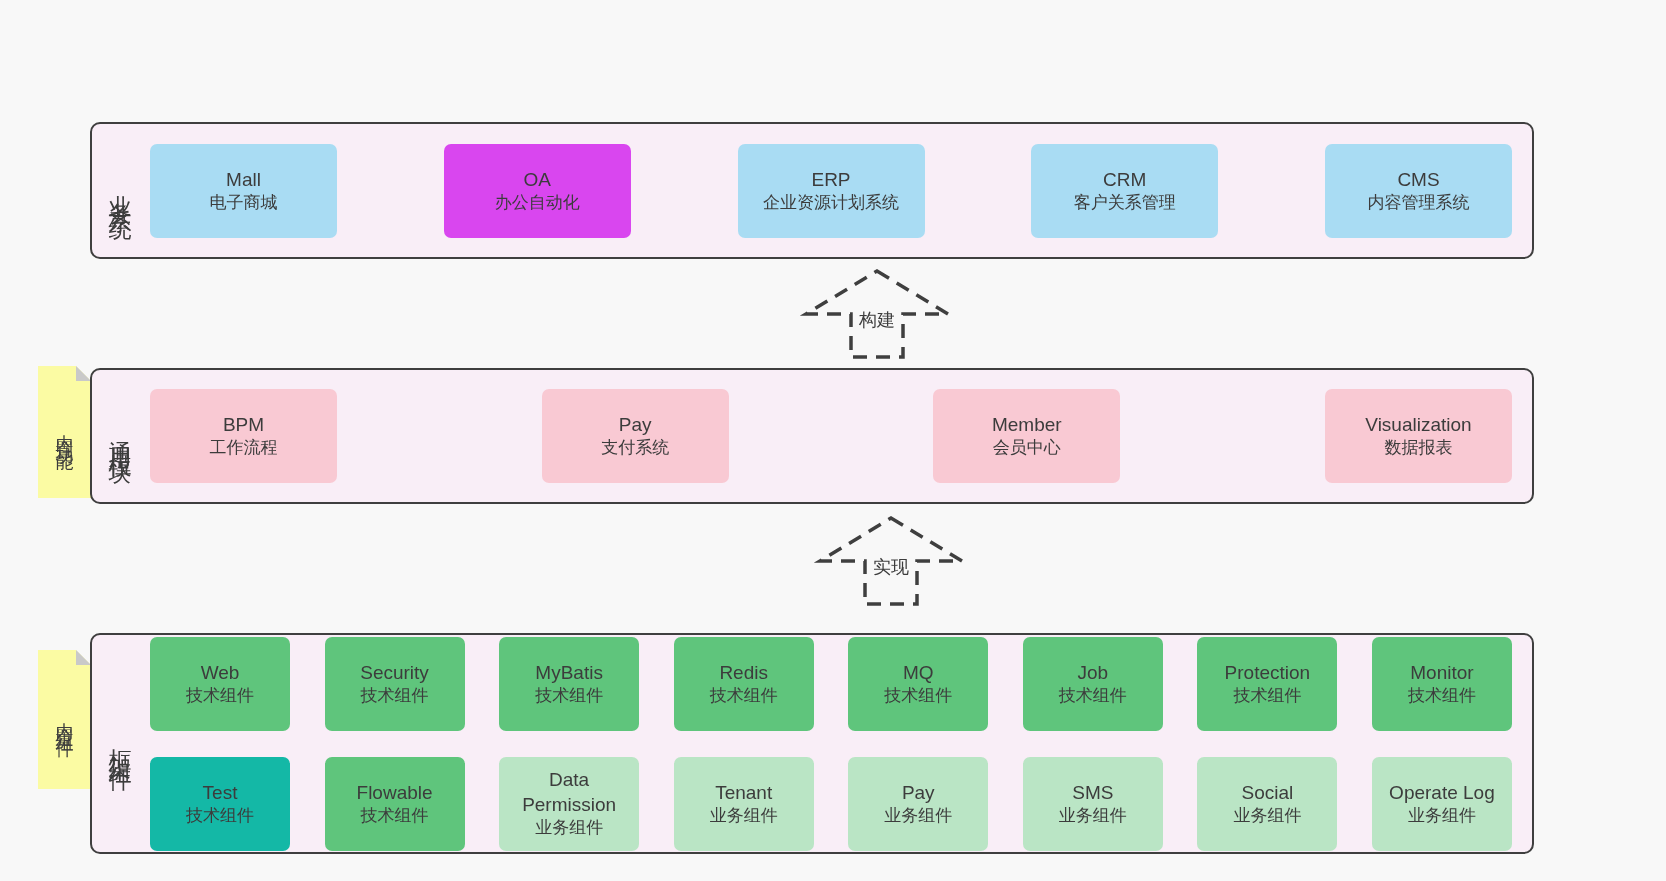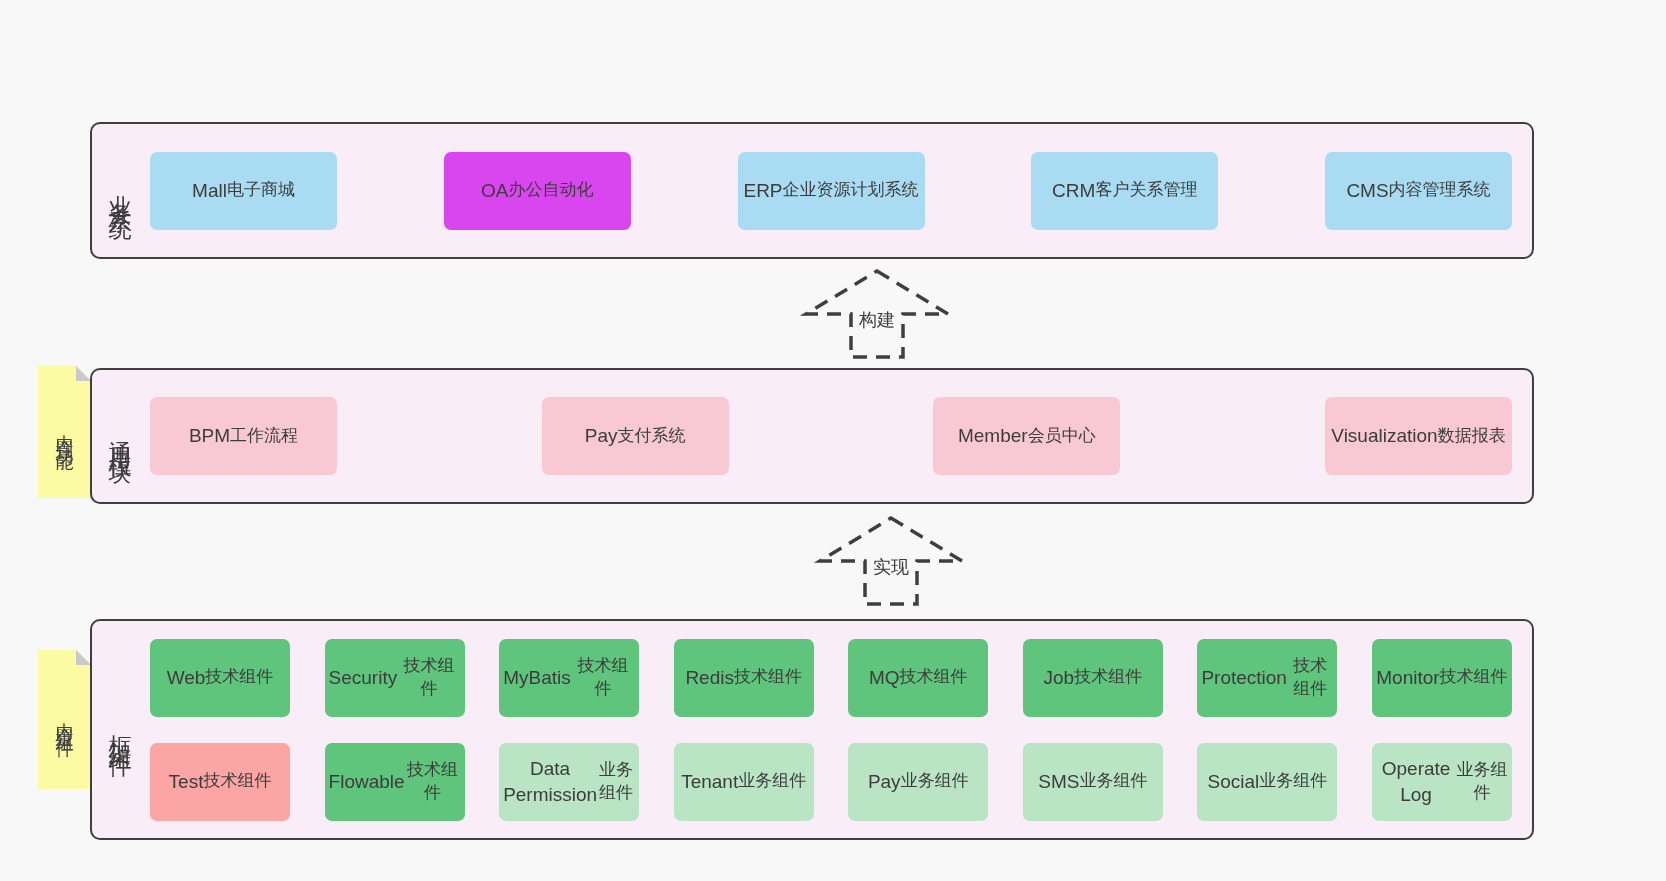--- a/index.html
+++ b/index.html
@@ -8,21 +8,21 @@
 
   
   .band{position:absolute;display:flex;border:2px solid #3f3f3f;border-radius:10px;box-sizing:border-box;z-index:2;}
   .band-label{width:58px;display:flex;align-items:center;justify-content:center;
     writing-mode:vertical-rl;text-orientation:upright;letter-spacing:7px;
     font-size:23px;color:#3c3c3c;user-select:none;}
   .band-rows{flex:1;display:flex;flex-direction:column;justify-content:center;gap:26px;padding:0 20px 0 0;}
   .row{display:flex;justify-content:space-between;}
 
   
-  .box{height:78px;border-radius:7px;display:flex;flex-direction:row;align-items:center;justify-content:center;
+  .box{height:94px;border-radius:7px;display:flex;flex-direction:column;align-items:center;justify-content:center;
     text-align:center;line-height:1.32;box-sizing:border-box;padding:2px 4px;}
   .box-w{width:187px;}
   .box-n{width:140px;}
   .box-title{font-size:19px;}
   .box-subtitle{font-size:17px;}
 
   
   .sticky{position:absolute;width:53px;z-index:1;display:flex;align-items:center;justify-content:center;}
   .sticky-label{writing-mode:vertical-rl;text-orientation:upright;letter-spacing:6px;font-size:18px;color:#3c3c3c;}
   .sticky::before{content:'';position:absolute;top:0;right:0;width:0;height:0;
@@ -104,21 +104,21 @@
         </div>
       </div>
   </section>
 
   <svg class="arrow-svg" style="left:816px;top:515px;" width="150" height="92" viewBox="0 0 150 92">
     <path class="arrow-path" d="M75 3 L146 46 L101 46 L101 89 L49 89 L49 46 L4 46 Z"></path>
     <rect x="52" y="38" width="46" height="26" fill="#f8f8f8"></rect>
     <text class="arrow-label" x="75" y="58" text-anchor="middle">实现</text>
   </svg>
 
-  <section class="band" style="left: 90px; top: 619px; width: 1444px; height: 221px; background: rgb(249, 238, 247); border-color: rgb(63, 63, 63);">
+  <section class="band" style="left: 90px; top: 633px; width: 1444px; height: 221px; background: rgb(249, 238, 247); border-color: rgb(63, 63, 63);">
     <div class="band-label">框架组件</div>
     <div class="band-rows">
         <div class="row">
           <div class="box box-n" style="background: rgb(95, 197, 124);">
             <div class="box-title">Web</div>
             <div class="box-subtitle">技术组件</div>
           </div>
           <div class="box box-n" style="background: rgb(95, 197, 124);">
             <div class="box-title">Security</div>
             <div class="box-subtitle">技术组件</div>
@@ -142,21 +142,21 @@
           <div class="box box-n" style="background: rgb(95, 197, 124);">
             <div class="box-title">Protection</div>
             <div class="box-subtitle">技术组件</div>
           </div>
           <div class="box box-n" style="background: rgb(95, 197, 124);">
             <div class="box-title">Monitor</div>
             <div class="box-subtitle">技术组件</div>
           </div>
         </div>
         <div class="row">
-          <div class="box box-n" style="background: #fca5a5;">
+          <div class="box box-n" style="background: #14b8a6;">
             <div class="box-title">Test</div>
             <div class="box-subtitle">技术组件</div>
           </div>
           <div class="box box-n" style="background: rgb(95, 197, 124);">
             <div class="box-title">Flowable</div>
             <div class="box-subtitle">技术组件</div>
           </div>
           <div class="box box-n" style="background: rgb(186, 229, 197);">
             <div class="box-title">Data Permission</div>
             <div class="box-subtitle">业务组件</div>

